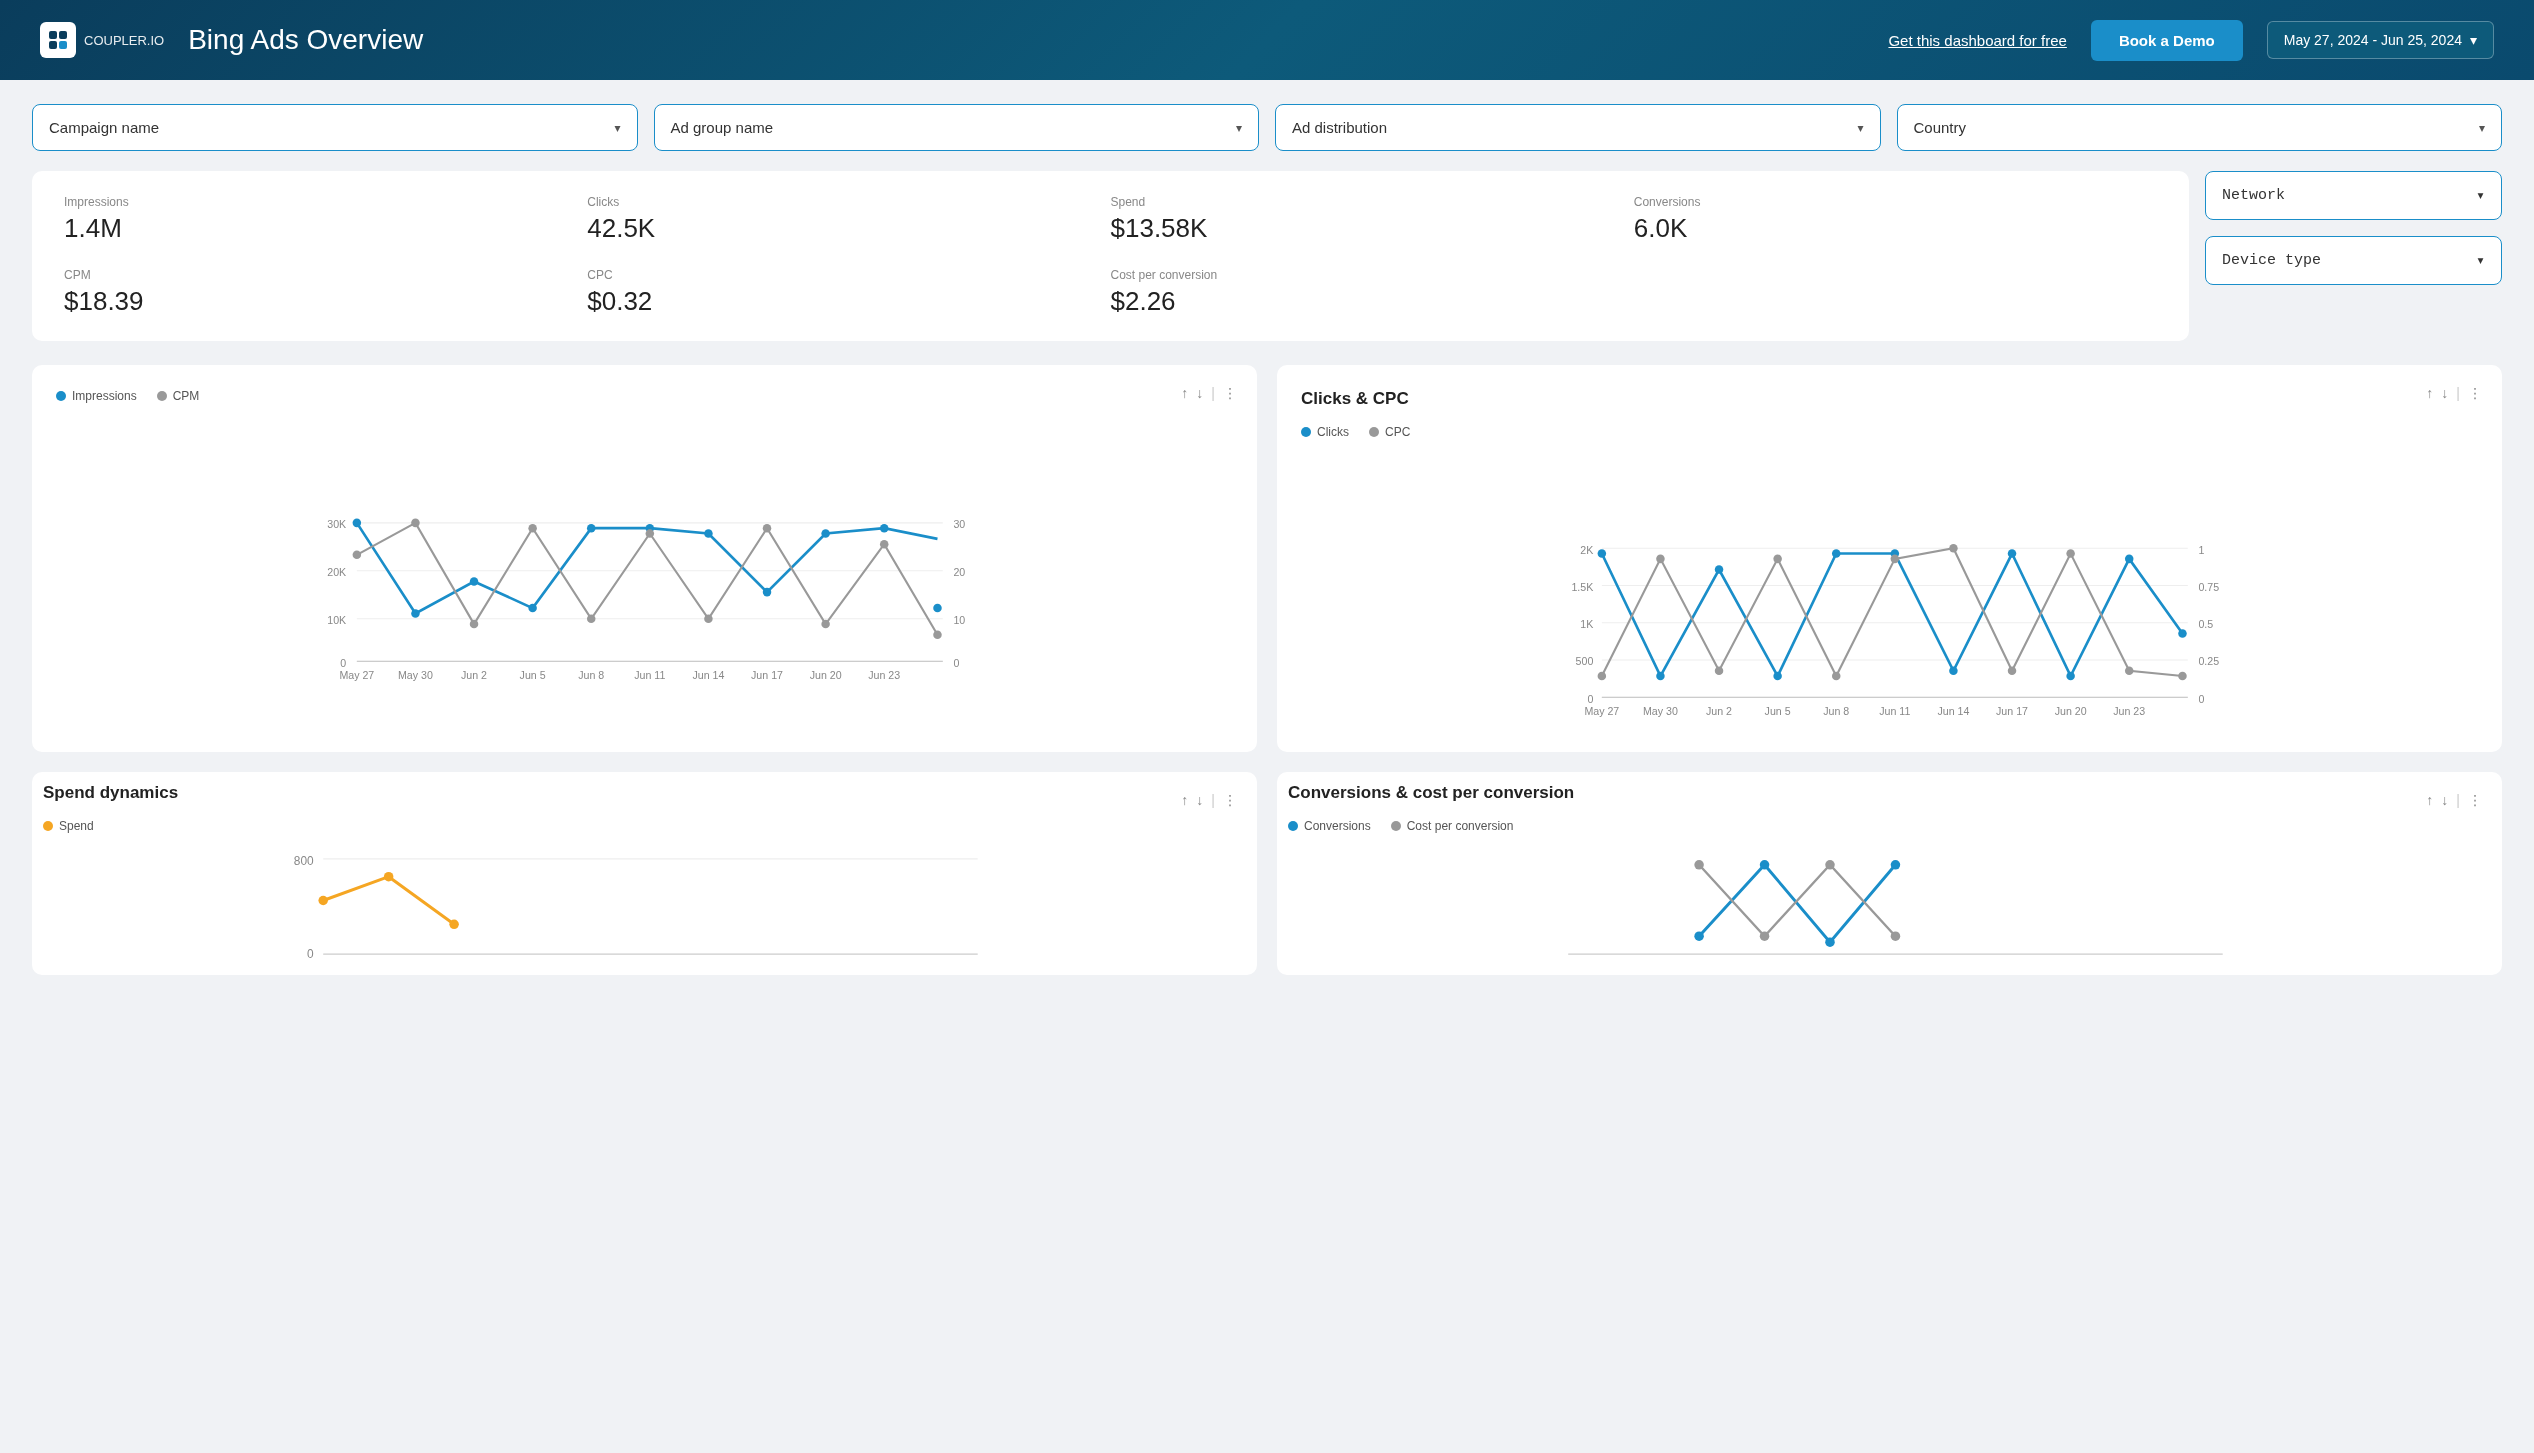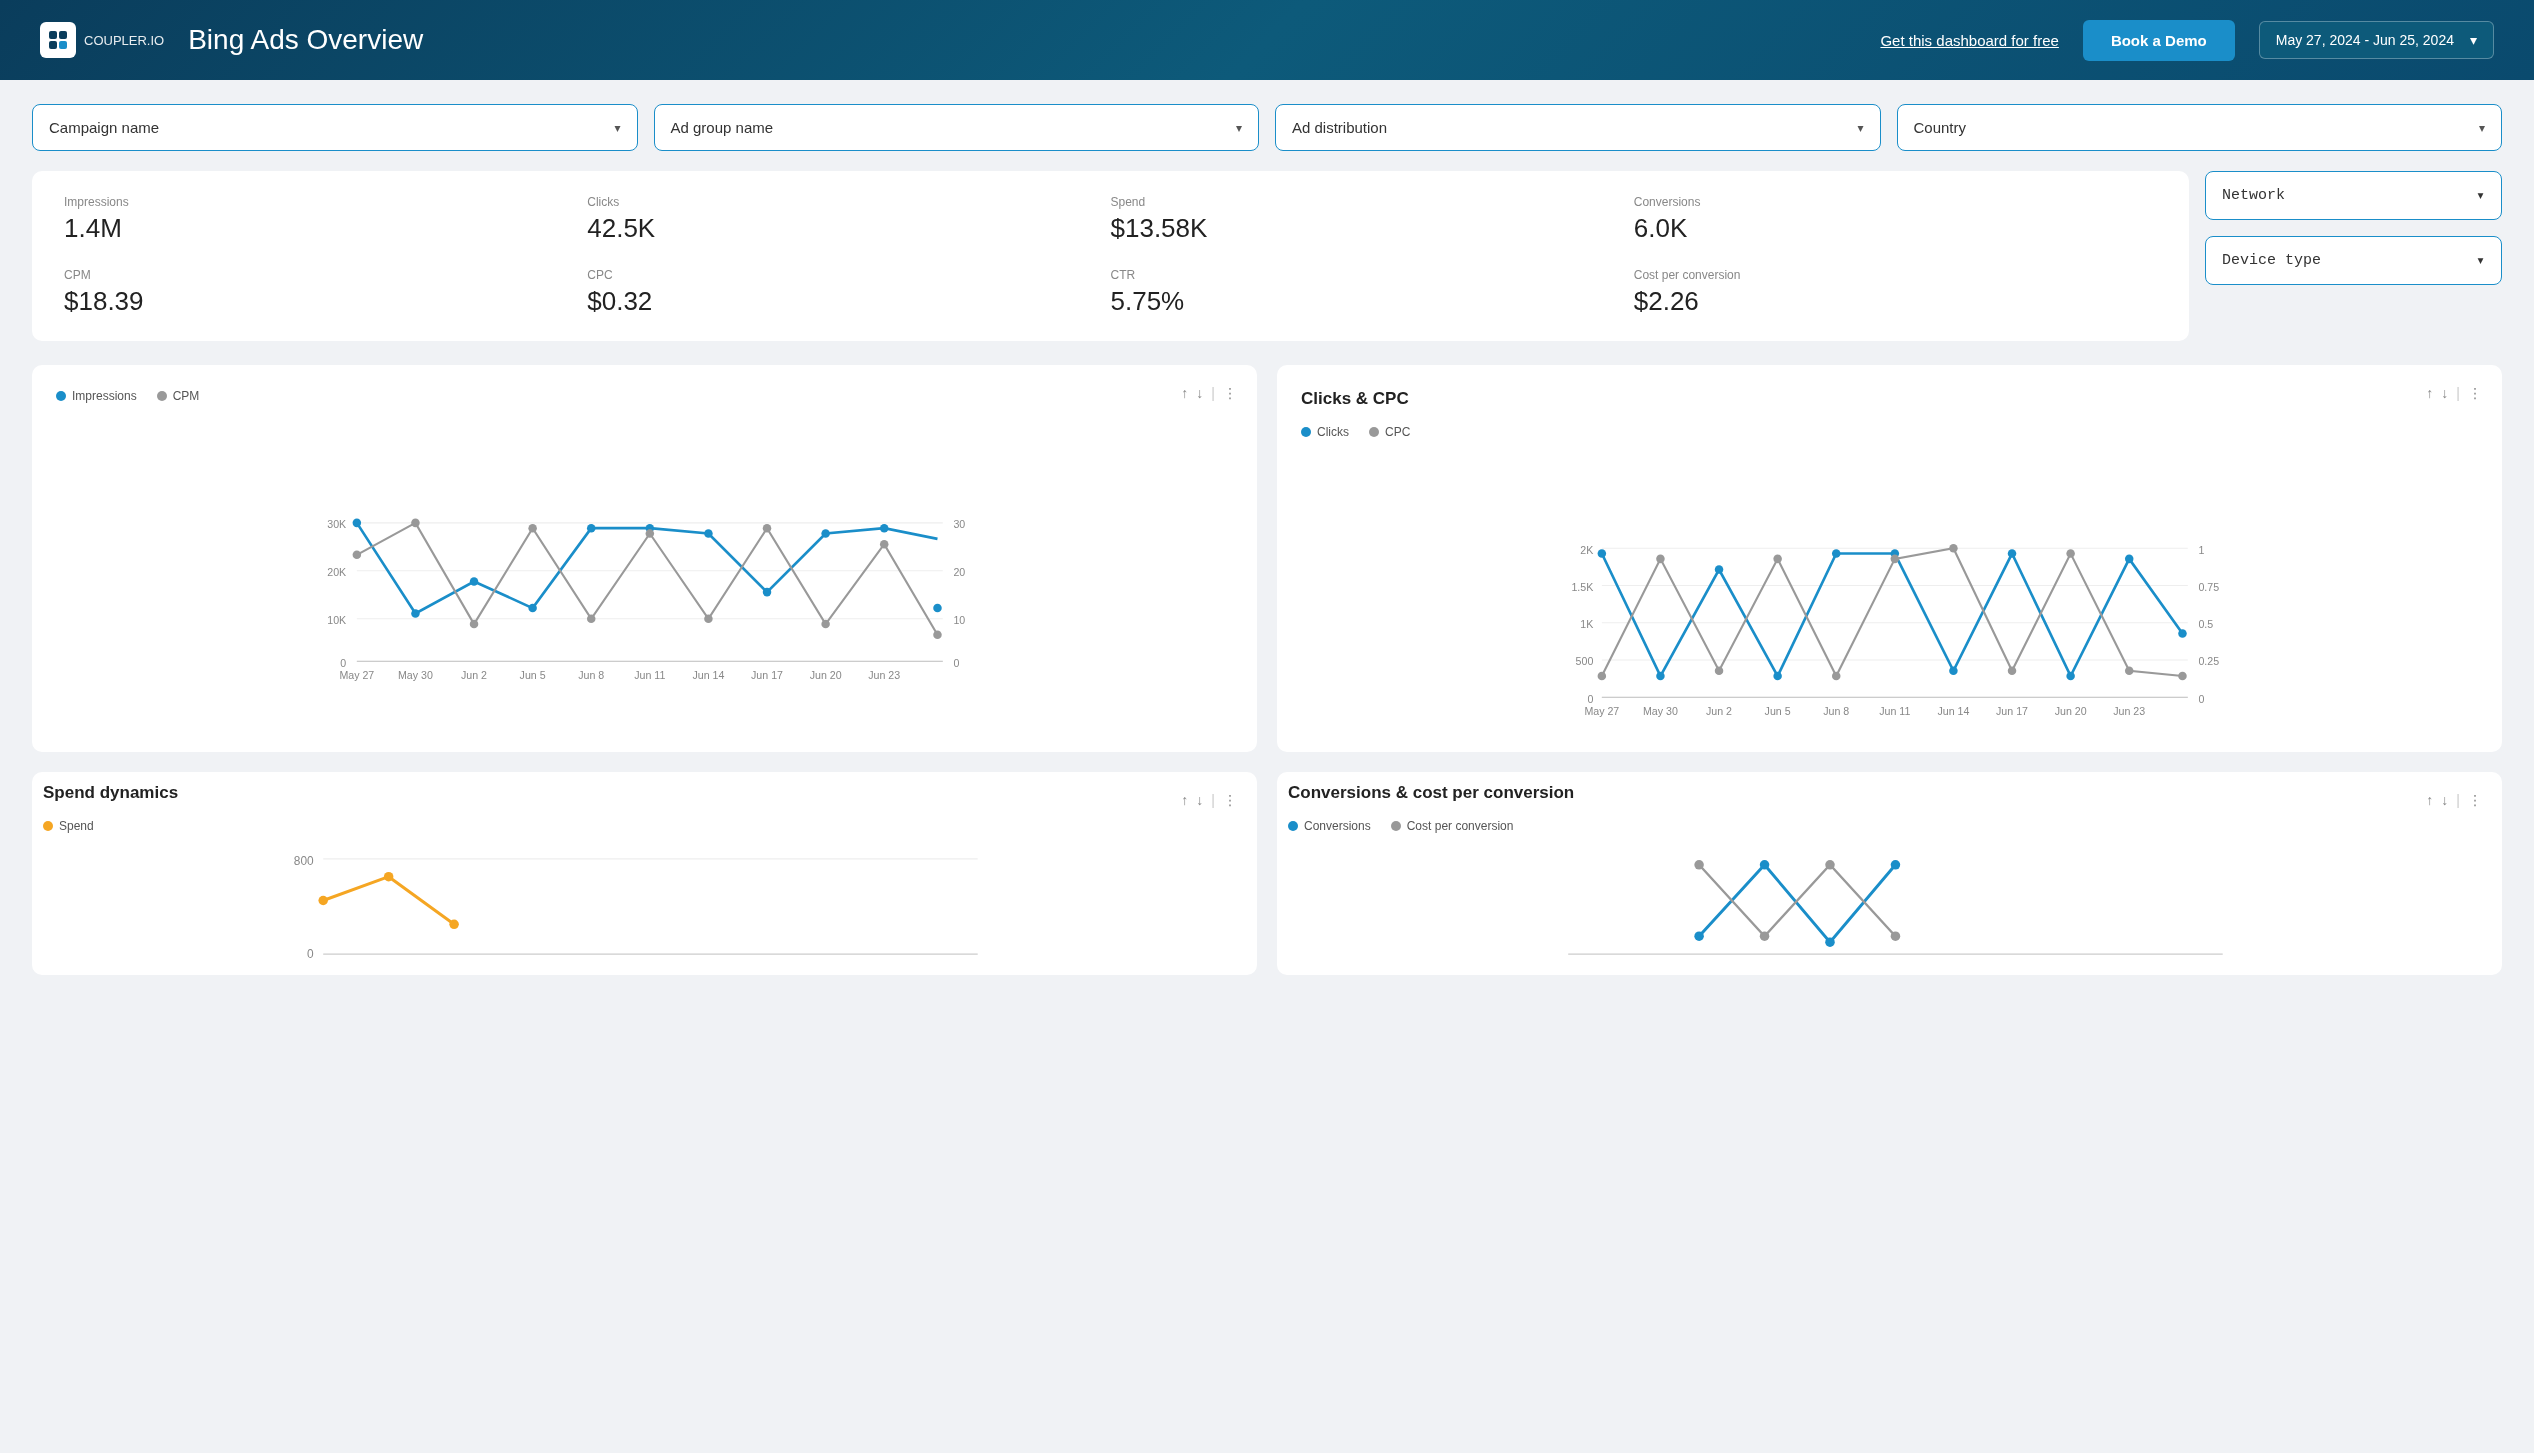--- a/index.html
+++ b/index.html
@@ -71,21 +71,21 @@
     }
     .date-picker {
       background: #0d5a7a;
       border: 1px solid rgba(255,255,255,0.3);
       color: white;
       padding: 10px 16px;
       border-radius: 6px;
       font-size: 14px;
       display: flex;
       align-items: center;
-      gap: 16px;
+      gap: 8px;
       cursor: pointer;
       min-width: 218px;
     }
 
     
     .main {
       padding: 24px 32px;
     }
 
     
@@ -293,24 +293,20 @@
         <span class="stat-label">Conversions</span>
         <span class="stat-value">6.0K</span>
       </div>
       <div class="stat-item">
         <span class="stat-label">CPM</span>
         <span class="stat-value">$18.39</span>
       </div>
       <div class="stat-item">
         <span class="stat-label">CPC</span>
         <span class="stat-value">$0.32</span>
-      </div>
-      <div class="stat-item">
-        <span class="stat-label">CTR</span>
-        <span class="stat-value">5.75%</span>
       </div>
       <div class="stat-item">
         <span class="stat-label">Cost per conversion</span>
         <span class="stat-value">$2.26</span>
       </div>
     </div>
     <div class="side-filters">
       <div class="side-filter-select">
         <span>Network</span>
         <span>▾</span>

